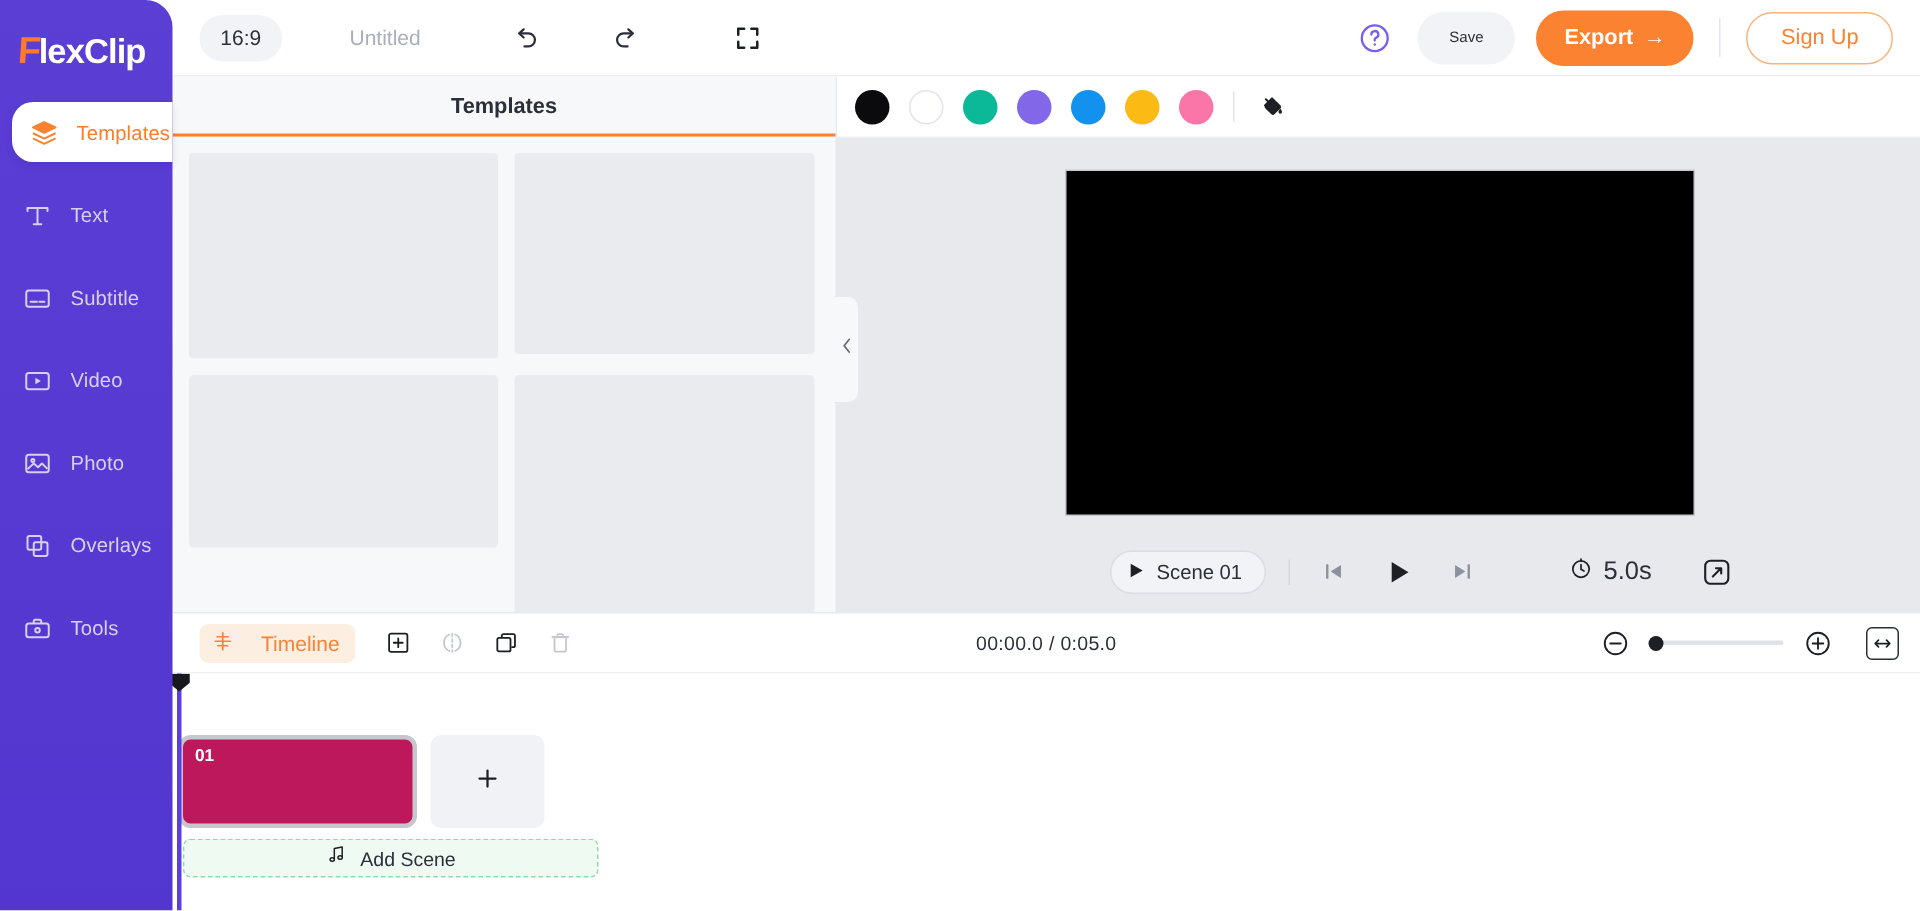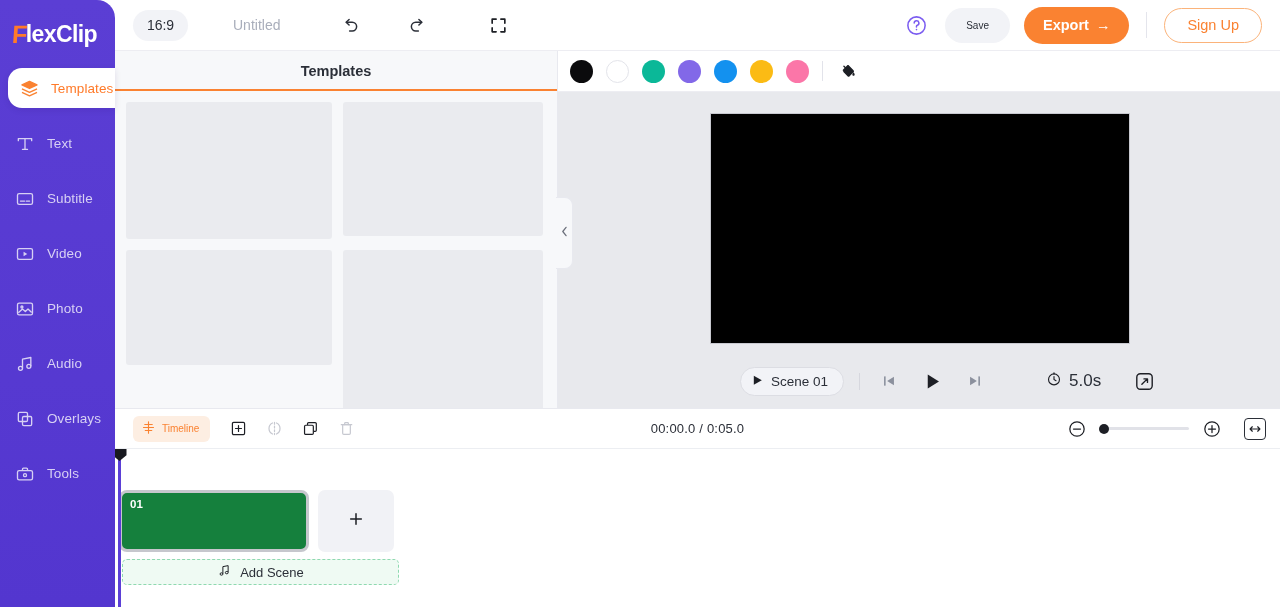--- a/index.html
+++ b/index.html
@@ -204,22 +204,22 @@
     width: 1165px; height: 41px;
     background: #ffffff;
     border-top: 1px solid #e8e9ef;
     border-bottom: 1px solid #eceef2;
     display: flex; align-items: center;
   }
   .tl-pill {
     margin-left: 18px;
     background: #fdeee2; color: #fa8231;
     border-radius: 6px; height: 26px; padding: 0 11px 0 8px;
-    display: flex; align-items: center; gap: 6px;
-    font-size: 10px; cursor: pointer;
+    display: flex; align-items: center; gap: 18px;
+    font-size: 14px; cursor: pointer;
   }
   .tl-ico { width: 27px; height: 27px; display:flex;align-items:center;justify-content:center; cursor: pointer; }
   .tl-add { margin-left: 15px; }
   .tl-split { margin-left: 9px; }
   .tl-copy { margin-left: 9px; }
   .tl-del { margin-left: 9px; }
   .tl-time {
     position: absolute; left: 0; right: 0; margin: 0 auto;
     width: 160px; text-align: center;
     font-size: 13px; color: #2b2f38; letter-spacing: 0.2px;
@@ -254,22 +254,22 @@
   .playhead-knob {
     position: absolute; left: -5.5px; top: 0;
     width: 14px; height: 12px; background: #18191f;
     clip-path: polygon(0 0, 100% 0, 100% 52%, 50% 100%, 0 52%);
   }
   .clip-row {
     position: absolute; left: 4px; top: 41px;
     display: flex; align-items: flex-start; gap: 9px;
   }
   .clip {
-    width: 190px; height: 62px;
-    background: #15803d;
+    width: 159px; height: 62px;
+    background: #be185d;
     border: 3px solid #c6c7cd;
     border-radius: 8px;
     position: relative; cursor: pointer;
   }
   .clip-num {
     position: absolute; left: 8px; top: 5px;
     font-size: 11.5px; font-weight: bold; color: #ffffff;
   }
   .add-scene {
     width: 76px; height: 62px;
@@ -348,30 +348,20 @@
         <span class="nav-ico">
           <svg width="20" height="20" viewBox="0 0 24 24" fill="none" stroke="#d7d0f4" stroke-width="1.6" stroke-linejoin="round">
             <rect x="3" y="5" width="18" height="14" rx="2"></rect>
             <circle cx="8.3" cy="9.6" r="1.2"></circle>
             <path d="M4 16.5 9 12l3.4 3L15.6 12 20 16.3"></path>
           </svg>
         </span>
         <span class="nav-label">Photo</span>
       </div>
 
-      <div class="nav-item">
-        <span class="nav-ico">
-          <svg width="20" height="20" viewBox="0 0 24 24" fill="none" stroke="#d7d0f4" stroke-width="1.6" stroke-linejoin="round">
-            <path d="M9 17V6.2l10-2v10.6"></path>
-            <circle cx="6.6" cy="17.2" r="2.4"></circle>
-            <circle cx="16.6" cy="14.8" r="2.4"></circle>
-          </svg>
-        </span>
-        <span class="nav-label">Audio</span>
-      </div>
 
 
       <div class="nav-item">
         <span class="nav-ico">
           <svg width="20" height="20" viewBox="0 0 24 24" fill="none" stroke="#d7d0f4" stroke-width="1.6" stroke-linejoin="round">
             <rect x="4" y="4" width="11" height="11" rx="1.6"></rect>
             <rect x="9" y="9" width="11" height="11" rx="1.6"></rect>
           </svg>
         </span>
         <span class="nav-label">Overlays</span>

